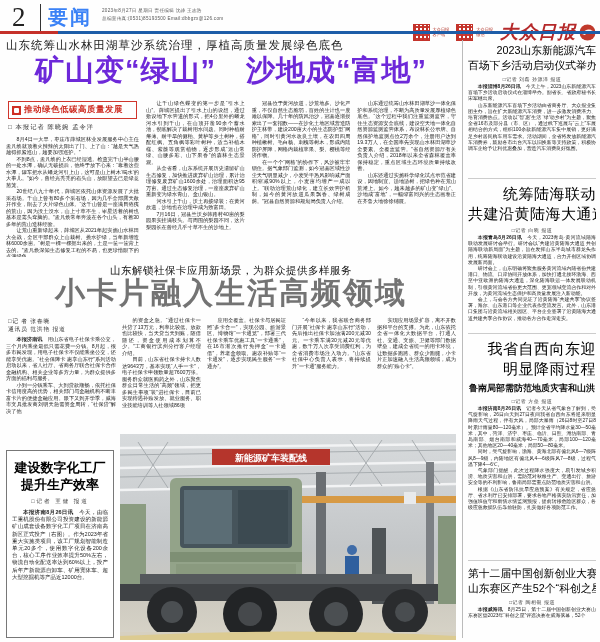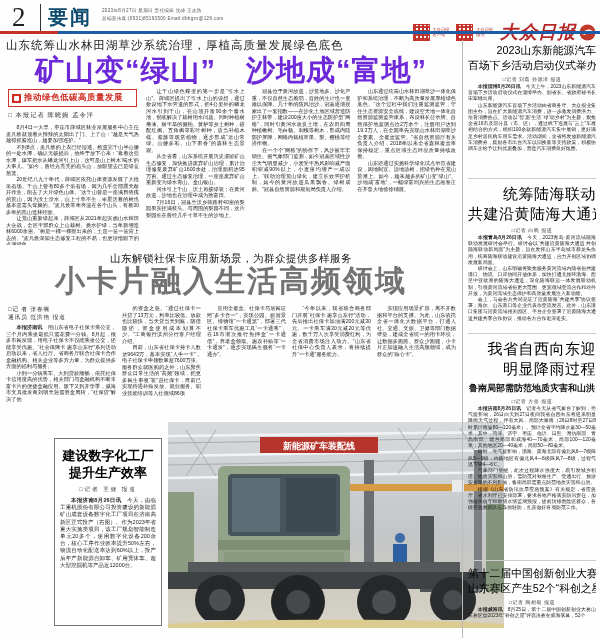--- a/index.html
+++ b/index.html
@@ -6,55 +6,55 @@
   html,body { background:#e8e8e8; }
   .page {
     position: relative; width: 600px; height: 642px;
     background: #fefefe; overflow: hidden;
     font-family: "Liberation Sans", sans-serif; color:#1c1c1c;
   }
   
   .hdr { position:absolute; top:0; left:0; width:600px; height:32px; }
   .pageno { position:absolute; left:12px; top:2px; font-family:"Liberation Serif",serif; font-size:27px; color:#222; font-weight:400; }
   .hdr-vline { position:absolute; left:40px; top:4px; width:1px; height:27px; background:#333; }
-  .section { position:absolute; left:48px; top:4px; font-size:20px; font-weight:900; letter-spacing:2px; color:#0c4a6e; }
+  .section { position:absolute; left:48px; top:4px; font-size:20px; font-weight:900; letter-spacing:2px; color:#3b82f6; }
   .dateblock { position:absolute; left:102px; top:7px; font-size:4.6px; color:#555; line-height:8px; letter-spacing:0.3px; }
   .hdr-right { position:absolute; right:4px; top:20px; display:flex; align-items:center; gap:3px; }
   .qr { width:17px; height:17px; border:1px solid #c4332b;
         background:
           repeating-linear-gradient(0deg, rgba(196,51,43,0.95) 0 2px, transparent 2px 4px),
           repeating-linear-gradient(90deg, #c4332b 0 2px, #fff 2px 4px); }
   .qr-label { font-size:4.2px; color:#b03328; line-height:5.5px; margin-right:4px; }
   .masthead { font-family:"Liberation Serif",serif; font-size:18px; font-weight:900; color:#b5292a; letter-spacing:1px; font-style:italic; }
   .mlogo { width:17px; height:17px; }
   .blue-rule { position:absolute; top:31px; left:0; width:600px; height:3px; background:#1d5da8; }
   .red-seg { position:absolute; top:0; left:0; width:58px; height:3px; background:#c53029; }
   
   .main-left { position:absolute; left:6px; top:38px; width:450px; }
   .kicker { font-size:11.5px; letter-spacing:1px; color:#222; height:16px; }
   h1.headline { text-align:center; font-size:29px; font-weight:900; letter-spacing:1px; color:#6d28d9; height:33px; line-height:33px; }
-  .cols { display:flex; gap:7px; margin-top:1px; height:157px; overflow:hidden; }
+  .cols { display:flex; gap:7px; margin-top:13px; height:157px; overflow:hidden; }
   .lead-c1 { width:133px; flex:none; }
   .col { flex:1; overflow:hidden; }
   .badge { display:flex; align-items:center; gap:3px; border:1px solid #d0352c; padding:2px 3px; margin:1px 2px 4px 2px; }
   .badge-ic { width:9px; height:9px; background:#cf2e24; flex:none; position:relative; }
   .badge-ic::after { content:""; position:absolute; left:2px; top:2px; width:5px; height:5px; background:#fff; border-radius:1px; }
   .badge-tx { font-size:8.5px; font-weight:bold; color:#cf2e24; letter-spacing:0.5px; white-space:nowrap; }
   .byline { font-size:6.3px; color:#333; letter-spacing:1px; margin:2px 0 4px 2px; }
   .body { font-size:5.2px; line-height:6.5px; text-align:justify; color:#1c1c1c; }
   .body p { text-indent:2em; }
   .body b { font-weight:bold; }
   .kicker2 { margin-top:7px; text-align:center; font-size:10.5px; color:#111; height:13px; letter-spacing:0.5px; }
   h2.headline2 { text-align:center; font-size:30px; font-weight:900; letter-spacing:2px; color:#737373; height:32px; line-height:32px; }
   .card-cols { display:flex; gap:6px; margin-top:8px; height:112px; overflow:hidden; }
   .card-c1 { width:110px; flex:none; }
   .byline2 { font-size:5.8px; line-height:7.5px; color:#333; margin:1px 0 3px 2px; letter-spacing:0.8px; }
   
   .bottom-row { display:flex; gap:6px; margin-top:5px; }
-  .boxed { width:108px; flex:none; margin-top:16px; border:1px solid #777; padding:6px 5px; height:188px; overflow:hidden; background:#fff;margin-left:48px; }
+  .boxed { width:108px; flex:none; margin-top:16px; border:1px solid #777; padding:6px 5px; height:188px; overflow:hidden; background:#fff; }
   .boxed h3 { text-align:center; font-size:13px; line-height:17px; font-weight:900; color:#000; margin:2px 0 5px; }
   .boxed .byline { text-align:center; letter-spacing:2px; font-size:5.5px; margin:0 0 4px; }
   .boxed .body { font-size:5.5px; line-height:7.2px; }
   .photo { width:336px; height:206px; flex:none; overflow:hidden; }
   
   .vrule { position:absolute; left:462px; top:40px; width:1px; height:598px; background:#bbb; }
   .right-col { position:absolute; left:468px; top:38px; width:128px; }
   .ra { padding:5px 0 6px; overflow:hidden; }
   .ra + .ra { border-top:1px solid #ccc; }
   .ra h4 { text-align:right; font-weight:400; color:#000; white-space:nowrap; overflow:hidden; }

